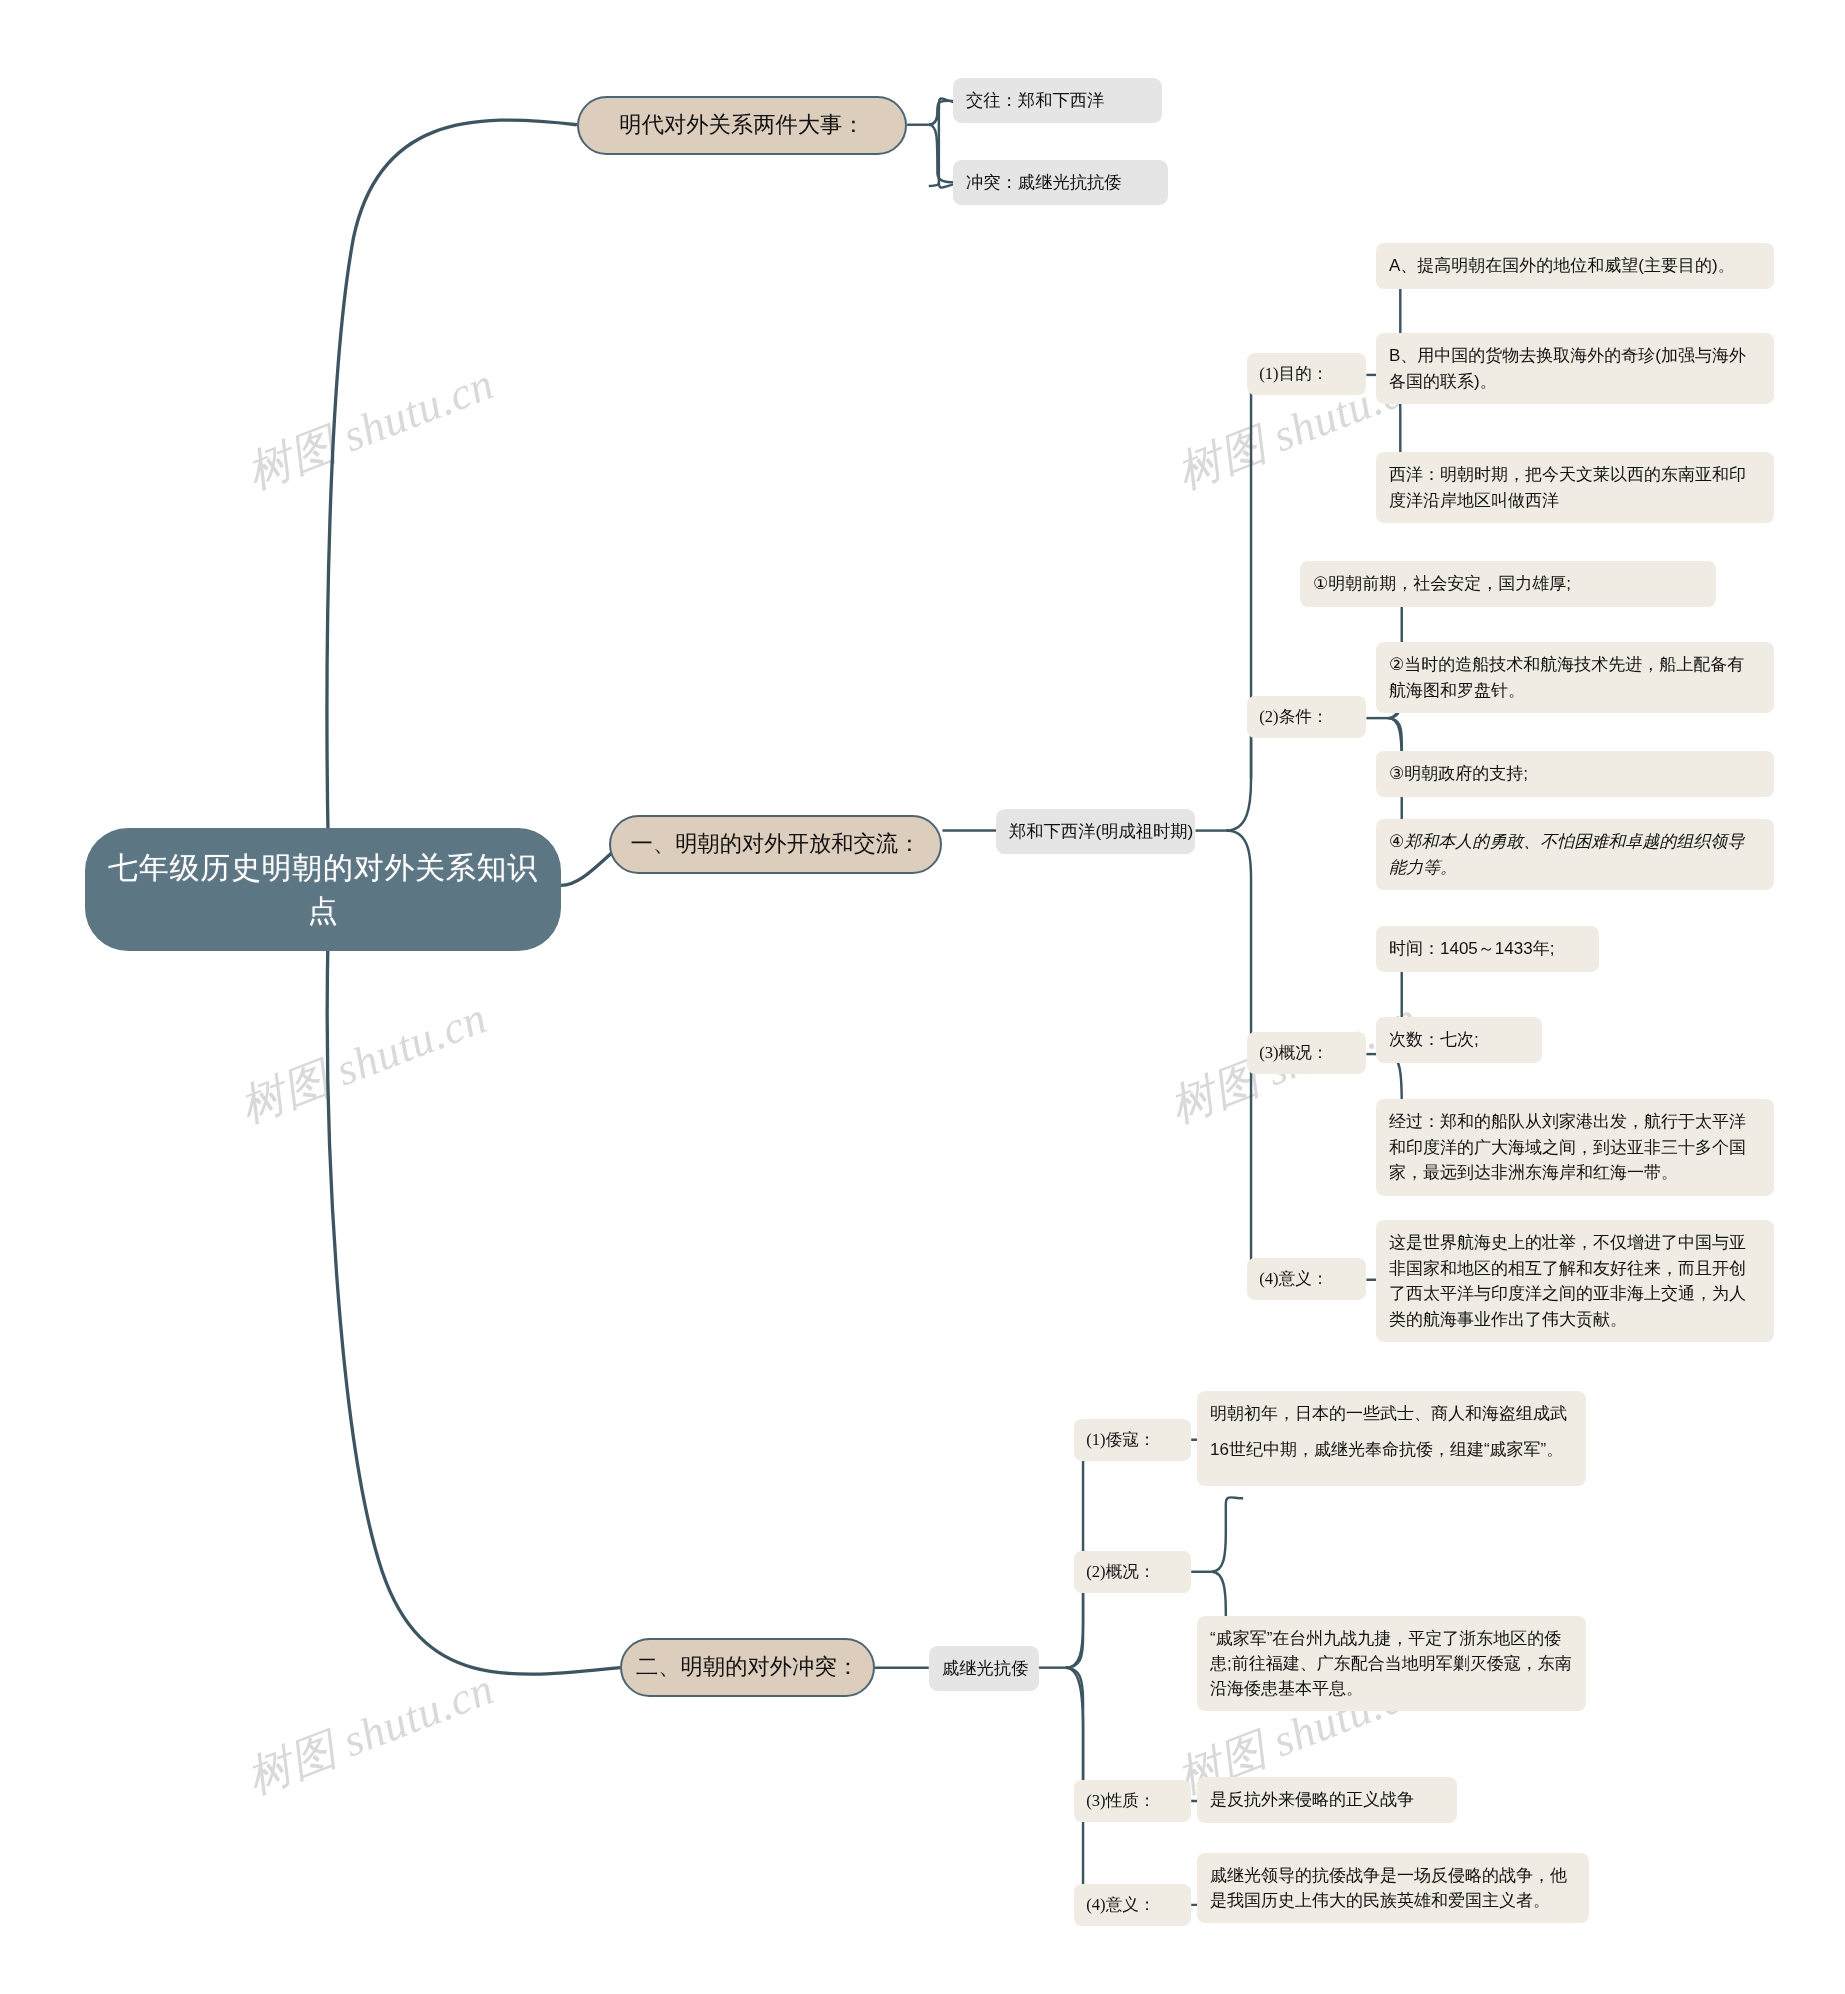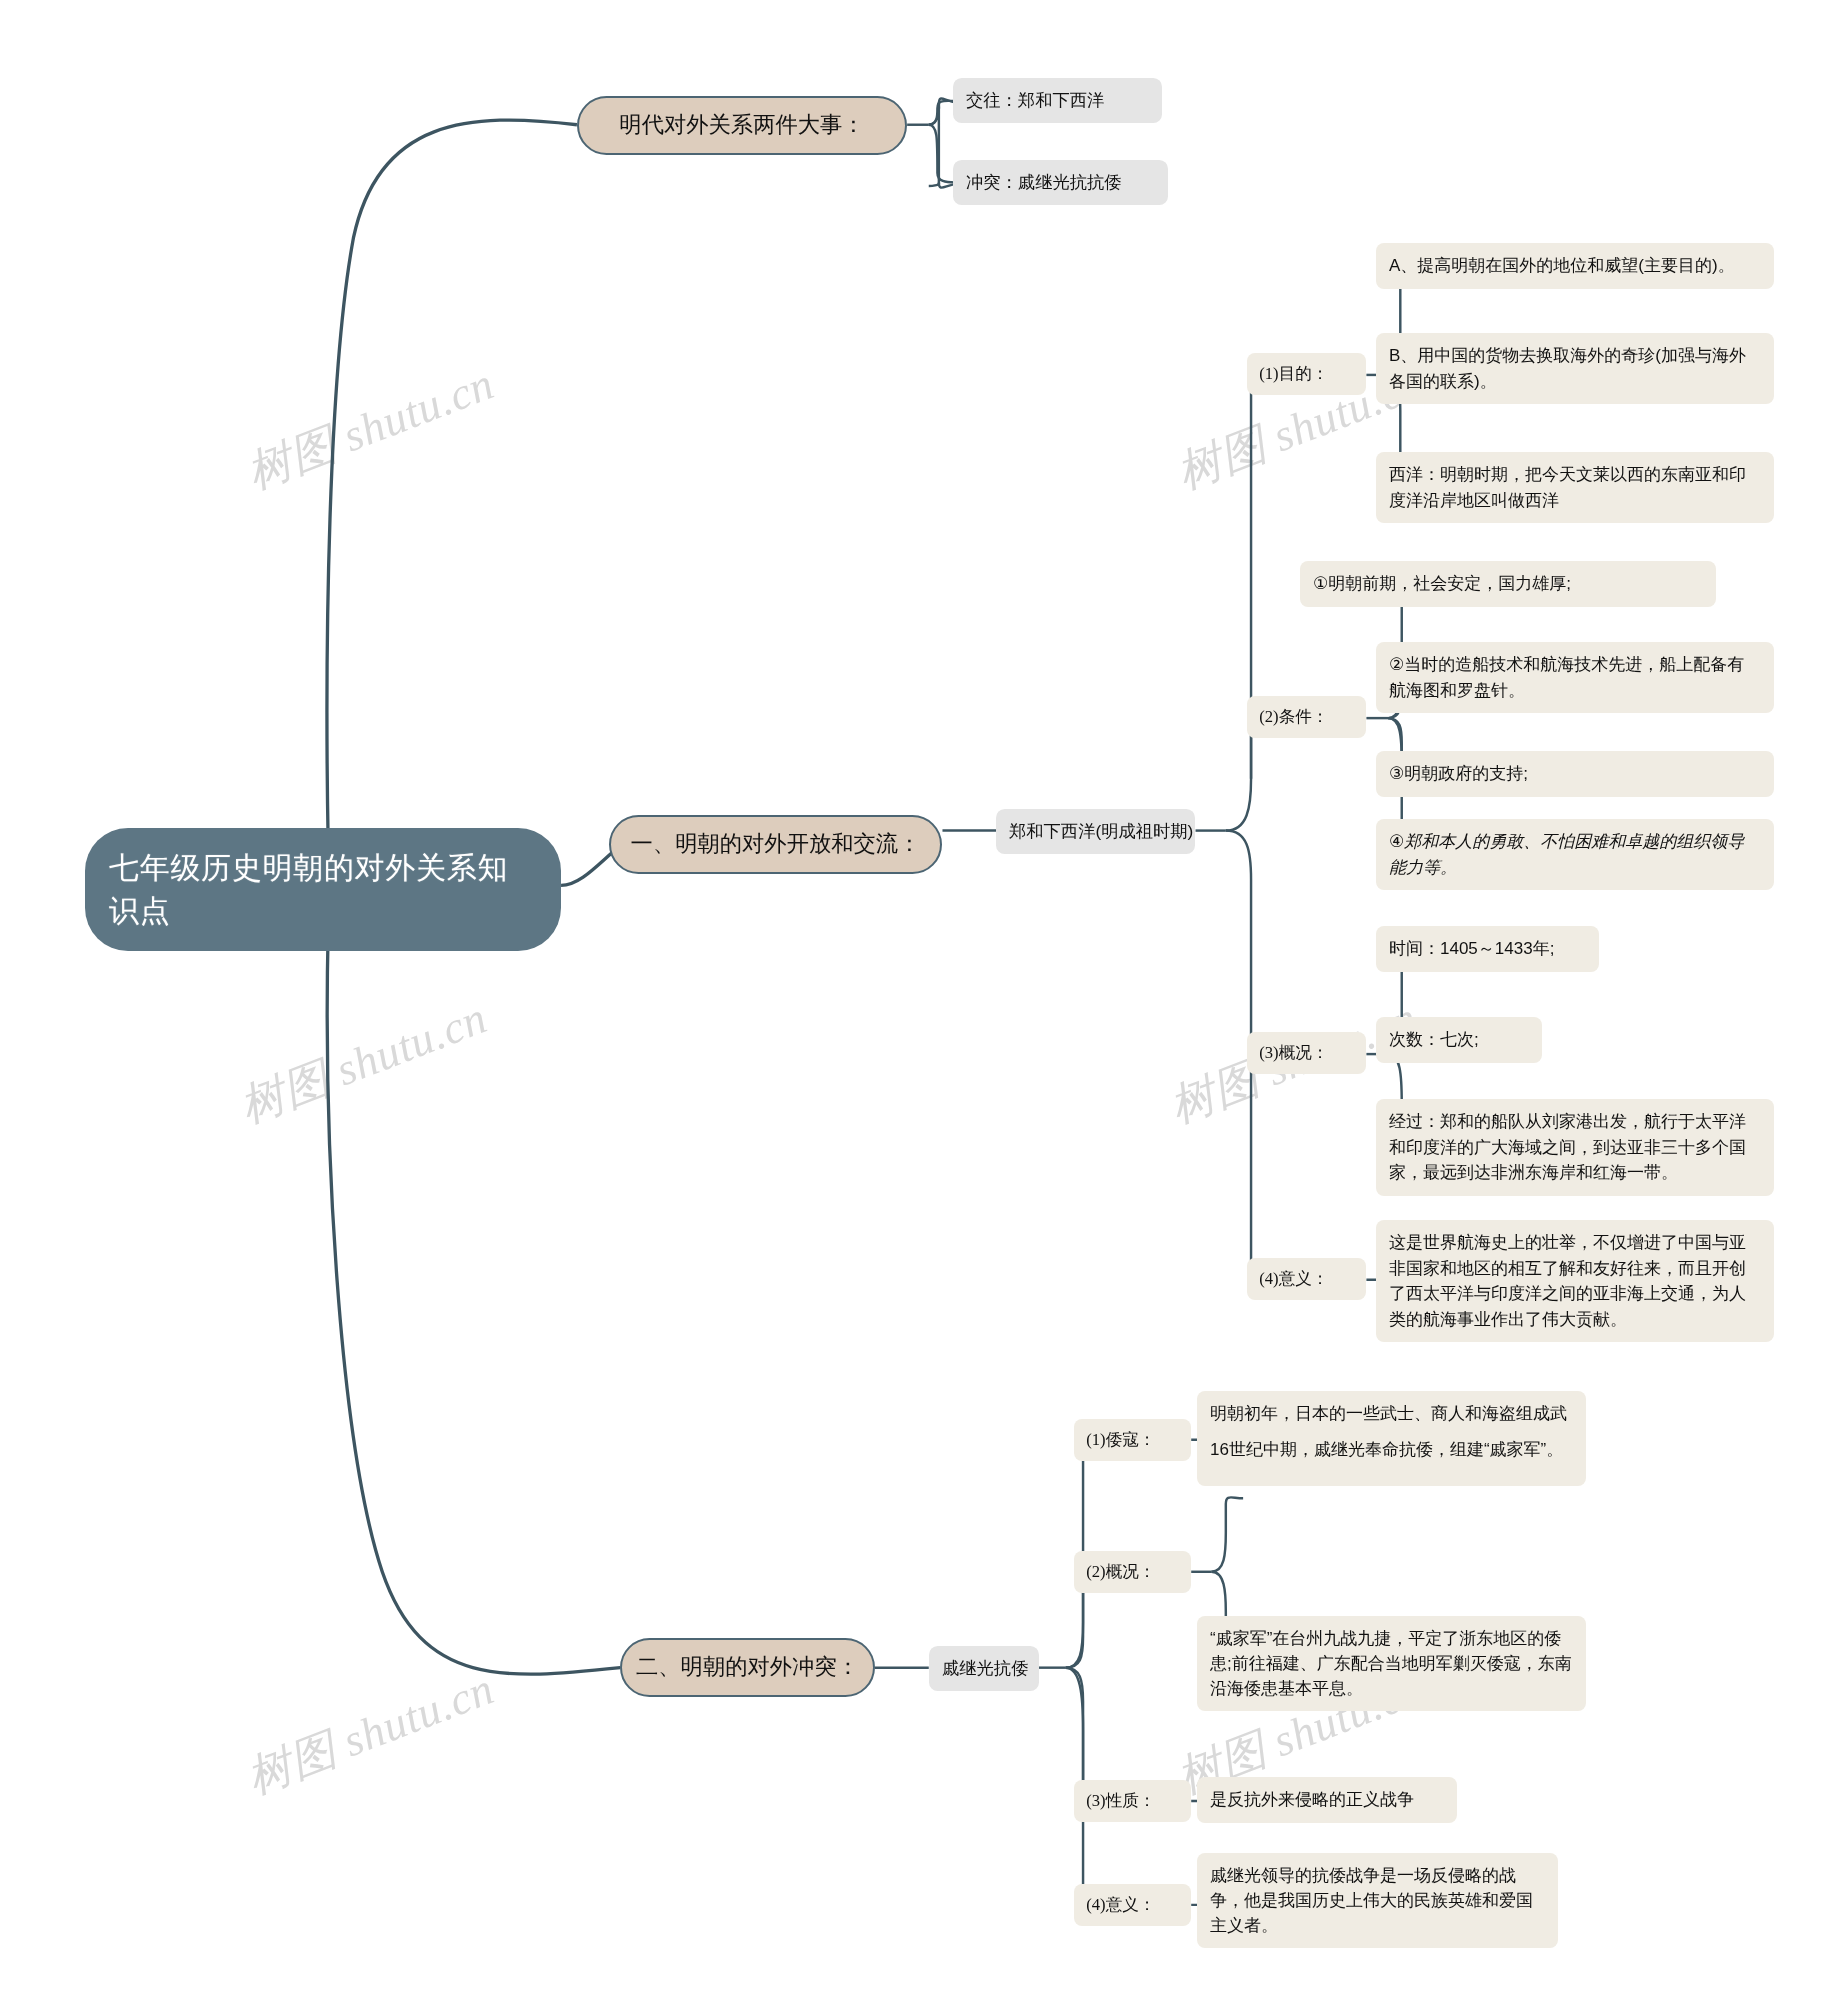--- a/index.html
+++ b/index.html
@@ -54,25 +54,25 @@
   .node .box {
     width: 100%;
     display: flex;
     align-items: center;
   }
 
   .root {
     background: #5d7684;
     border-radius: 43px;
     color: #ffffff;
-    text-align: left;
+    text-align: center;
     justify-content: center;
     font-size: 30px;
     line-height: 1.42;
-    padding: 19px 24px;
+    padding: 19px 9px;
     text-shadow: 0 0 1.4px rgba(255,255,255,0.35);
     letter-spacing: 0.7px;
   }
 
   .lvl1 {
     background: #ddcdbd;
     border: 2.3px solid #4c6573;
     border-radius: 33px;
     color: #111;
     font-size: 22.3px;
@@ -286,18 +286,18 @@
   <div class="node" style="left:1074px; top:1780px; width:117px;">
     <div class="box lvl3" style="white-space:nowrap;">(3)性质：</div>
   </div>
   <div class="node" style="left:1197px; top:1777px; width:260px;">
     <div class="box leaf" style="white-space:nowrap;">是反抗外来侵略的正义战争</div>
   </div>
 
   <div class="node" style="left:1074px; top:1884px; width:117px;">
     <div class="box lvl3" style="white-space:nowrap;">(4)意义：</div>
   </div>
-  <div class="node" style="left:1197px; top:1853px; width:361px;">
+  <div class="node" style="left:1197px; top:1853px; width:392px;">
     <div class="box leaf tight">戚继光领导的抗倭战争是一场反侵略的战争，他是我国历史上伟大的民族英雄和爱国主义者。</div>
   </div>
 
 </div>
 
 
 </body></html>

